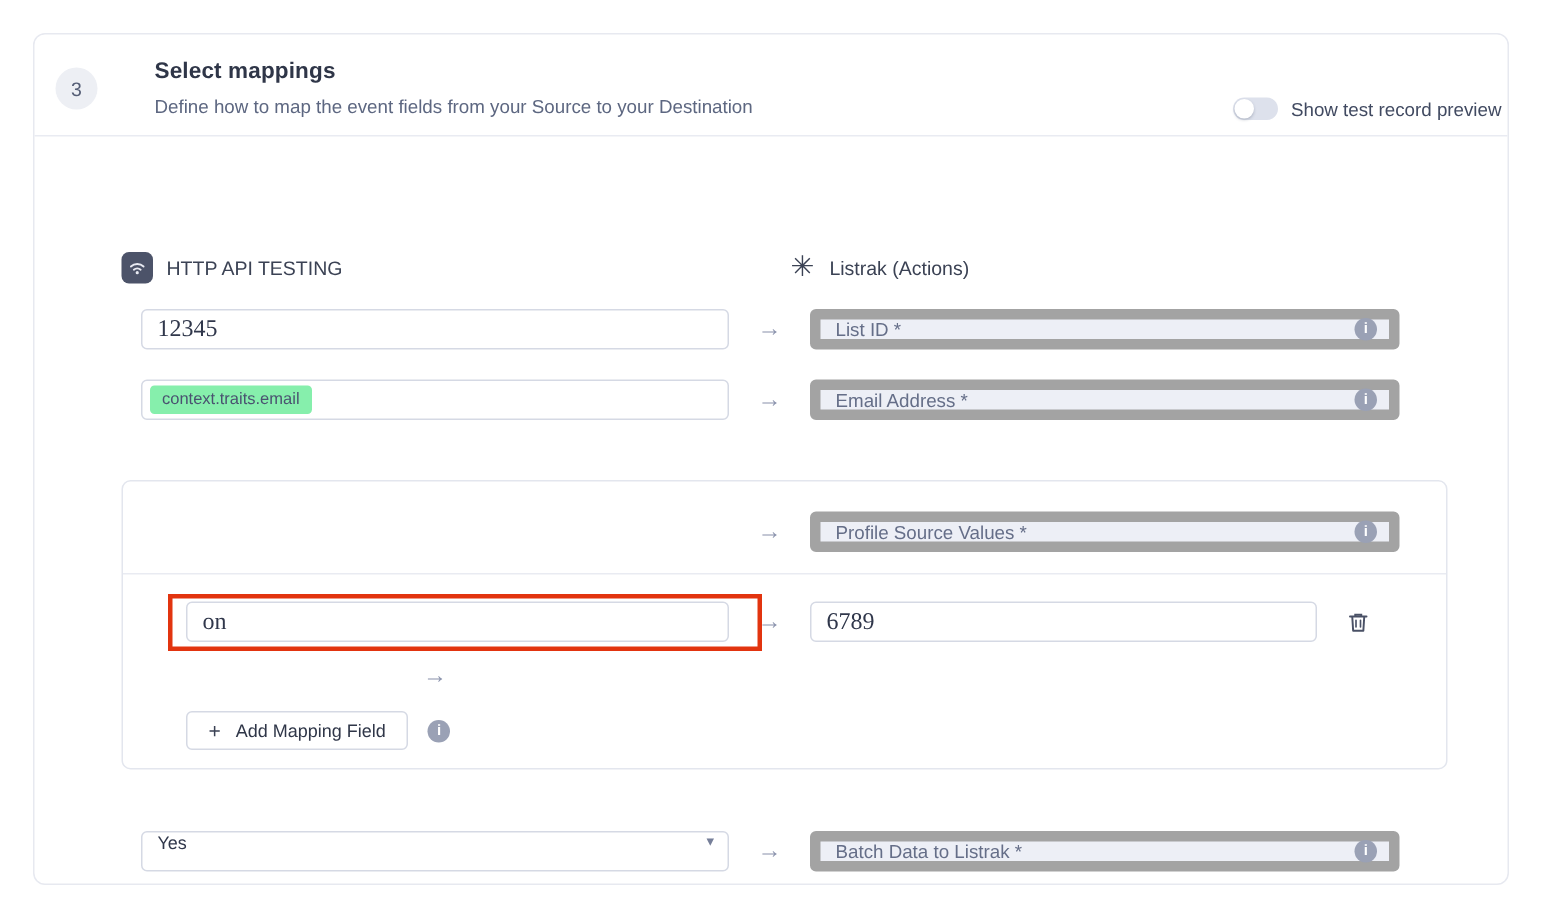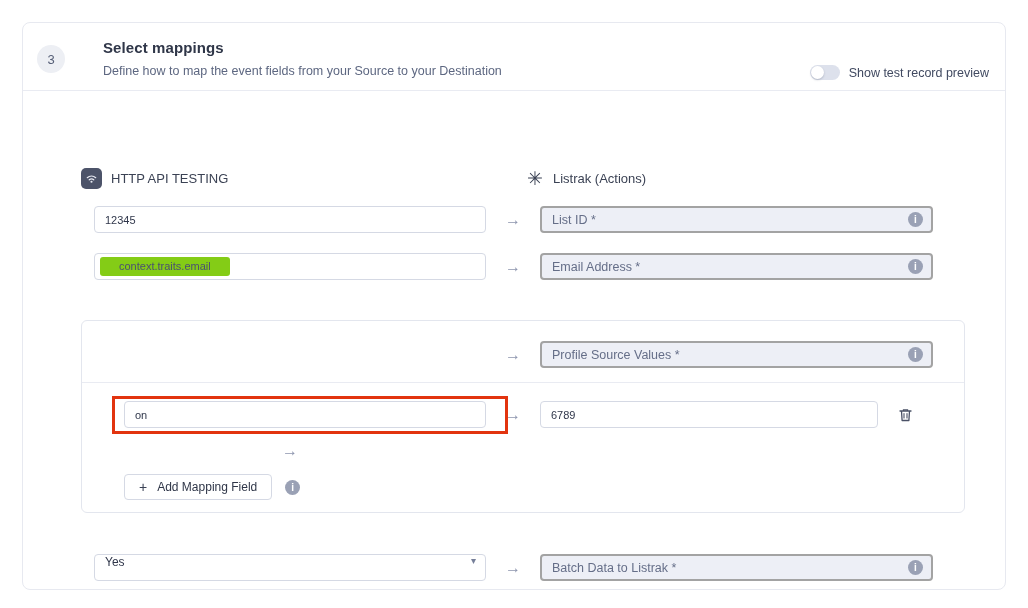--- a/index.html
+++ b/index.html
@@ -13,21 +13,21 @@
   
   .card-header { position: relative; height: 68px; border-bottom: 1px solid #e9ebf2; padding: 12px 20px 0 14px; display: flex; }
   .step-badge {
     width: 28px; height: 28px; border-radius: 50%; background: #edeff4;
     color: #555e76; font-size: 13px; display: flex; align-items: center; justify-content: center;
     margin-top: 10px; flex: 0 0 28px;
   }
   .header-text { margin-left: 38px; padding-top: 4px; }
   .card-title { font-size: 15px; font-weight: 700; color: #2f3648; letter-spacing: .1px; }
   .card-subtitle { font-size: 12.5px; color: #5d6781; margin-top: 8px; }
-  .preview-toggle { position: absolute; right: 16px; top: 42px; display: flex; align-items: center; gap: 9px; cursor: pointer; }
+  .preview-toggle { position: absolute; right: 4px; top: 42px; display: flex; align-items: center; gap: 9px; cursor: pointer; }
   .toggle-track { width: 30px; height: 15px; border-radius: 999px; background: #dde1ec; position: relative; }
   .toggle-knob { position: absolute; left: 1px; top: 1px; width: 13px; height: 13px; border-radius: 50%; background: #fff; box-shadow: 0 1px 2px rgba(40,50,80,.25); }
   .toggle-label { font-size: 12.5px; color: #414a61; }
 
   
   .content { padding: 32px 40px 0 58px; }
   .map-grid { display: grid; grid-template-columns: 392px 54px 393px; align-items: center; }
   .padded { margin-left: 13px; }
 
   .col-headers { margin-bottom: 17px; }
@@ -36,36 +36,36 @@
     width: 21px; height: 21px; border-radius: 5px; background: #4c5369;
     display: flex; align-items: center; justify-content: center; flex: 0 0 21px;
   }
   .dest-icon { font-size: 19px; color: #3b4254; line-height: 1; margin-right: 1px; }
   .col-head-label { font-size: 13px; color: #3b4254; }
 
   .arrow-cell { text-align: center; color: #8d95ae; font-size: 16px; }
 
   .text-input {
     width: 100%; height: 27px; border: 1px solid #d5d9e4; border-radius: 4px;
-    padding: 0 10px; font-size: 11px; color: #30374b; background: #fff; outline: none;
-    font-family: Liberation Sans, sans-serif;
+    padding: 0 10px; font-size: 16px; color: #30374b; background: #fff; outline: none;
+    font-family: Liberation Serif, serif;
   }
   .text-input::placeholder { color: #a9b0c4; }
 
   .token-field {
     width: 100%; height: 27px; border: 1px solid #d5d9e4; border-radius: 4px;
     background: #fff; display: flex; align-items: center; padding: 0 5px;
   }
   .token-chip {
-    background: #84cc16; color: #4a5270; font-size: 11px; border-radius: 3px;
-    padding: 3px 19px; line-height: 1.2;
+    background: #86efac; color: #4a5270; font-size: 11px; border-radius: 3px;
+    padding: 3px 8px; line-height: 1.2;
   }
 
   .dest-box {
-    height: 27px; background: #edeff6; border: 2px solid #a3a3a3; border-radius: 4px;
+    height: 27px; background: #edeff6; border: 7px solid #a3a3a3; border-radius: 4px;
     display: flex; align-items: center; justify-content: space-between; padding: 0 8px 0 10px;
   }
   .dest-label { font-size: 12.5px; color: #656e88; }
   .info-icon {
     width: 15px; height: 15px; border-radius: 50%; background: #9aa1b5; color: #fff;
     font-size: 10px; font-weight: 700; display: flex; align-items: center; justify-content: center;
     flex: 0 0 15px; cursor: pointer; font-style: normal;
   }
 
   .row-gap-20 { margin-bottom: 20px; }

